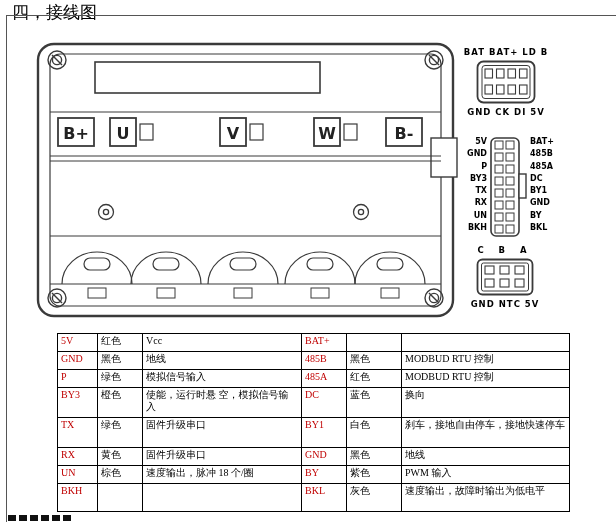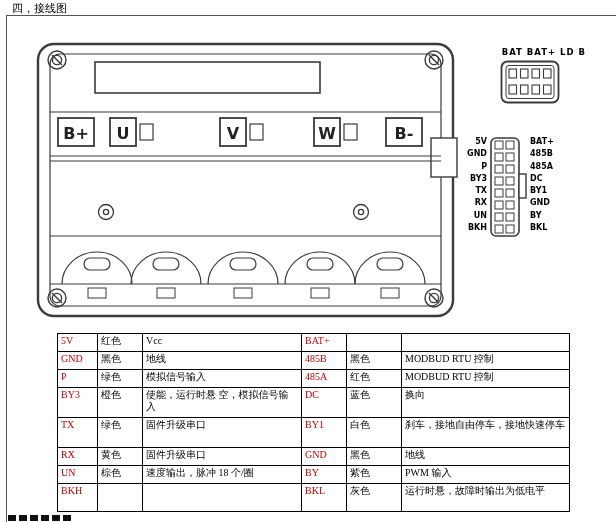--- a/index.html
+++ b/index.html
@@ -1,27 +1,27 @@
 <!DOCTYPE html>
 <html><head>
 <meta charset="utf-8">
 <style>
   html,body{margin:0;padding:0;background:#fff;}
   .page{
     position:relative;width:616px;height:522px;background:#fff;overflow:hidden;
     font-family:"Liberation Serif","DejaVu Serif",serif;color:#000;
   }
-  .section-title{position:absolute;left:12px;top:1px;font-size:11px;white-space:nowrap;}
+  .section-title{position:absolute;left:12px;top:1px;font-size:17px;white-space:nowrap;}
   .top-rule{position:absolute;left:6px;top:15px;width:610px;border-top:1px solid #555;}
   .left-rule{position:absolute;left:6px;top:15px;height:507px;border-left:1px solid #555;}
 
   .controller{position:absolute;left:30px;top:36px;}
 
   .conn{position:absolute;text-align:center;}
-  .conn-power{left:474px;top:46px;width:112px;text-align:right;}
+  .conn-power{left:450px;top:46px;width:112px;}
   .conn-hall{left:452px;top:244px;width:106px;}
   .conn-label{
     font-family:"DejaVu Sans","Liberation Sans",sans-serif;font-weight:bold;
     font-size:8.5px;line-height:12px;white-space:nowrap;letter-spacing:1px;
   }
   .conn-hall .conn-top-label{letter-spacing:6px;}
   .conn svg{display:block;margin:2px auto;}
 
   .conn-signal{position:absolute;left:457px;top:136px;display:flex;align-items:flex-start;}
   .pin-col{display:flex;flex-direction:column;}
@@ -153,20 +153,21 @@
           <rect x="20.5" y="9" width="7.5" height="9"></rect>
           <rect x="32" y="9" width="7.5" height="9"></rect>
           <rect x="43.5" y="9" width="7.5" height="9"></rect>
           <rect x="9" y="25" width="7.5" height="9"></rect>
           <rect x="20.5" y="25" width="7.5" height="9"></rect>
           <rect x="32" y="25" width="7.5" height="9"></rect>
           <rect x="43.5" y="25" width="7.5" height="9"></rect>
         </g>
       </g>
     </svg>
+    <div class="conn-label conn-bottom-label">GND CK DI 5V</div>
   </div>
 
   <div class="conn-signal">
     <div class="pin-col pin-col-left">
       <div class="pin">5V</div>
       <div class="pin">GND</div>
       <div class="pin">P</div>
       <div class="pin">BY3</div>
       <div class="pin">TX</div>
       <div class="pin">RX</div>
@@ -204,20 +205,38 @@
       <div class="pin">485B</div>
       <div class="pin">485A</div>
       <div class="pin">DC</div>
       <div class="pin">BY1</div>
       <div class="pin">GND</div>
       <div class="pin">BY</div>
       <div class="pin">BKL</div>
     </div>
   </div>
 
+  <div class="conn conn-hall">
+    <div class="conn-label conn-top-label">C B A</div>
+    <svg width="58" height="38" viewBox="0 0 58 38">
+      <g fill="none" stroke="#3a3a3a">
+        <rect x="1.5" y="1.5" width="55" height="35" rx="5" stroke-width="1.8"></rect>
+        <rect x="5.5" y="5" width="47" height="28" rx="2" stroke-width="1"></rect>
+        <g stroke-width="1.1">
+          <rect x="9" y="8" width="9" height="8"></rect>
+          <rect x="24" y="8" width="9" height="8"></rect>
+          <rect x="39" y="8" width="9" height="8"></rect>
+          <rect x="9" y="21" width="9" height="8"></rect>
+          <rect x="24" y="21" width="9" height="8"></rect>
+          <rect x="39" y="21" width="9" height="8"></rect>
+        </g>
+      </g>
+    </svg>
+    <div class="conn-label conn-bottom-label">GND NTC 5V</div>
+  </div>
 
   <table class="pin-table">
     <colgroup>
       <col style="width:40px">
         <col style="width:45px">
         <col style="width:159px">
       <col style="width:45px">
         <col style="width:55px">
         <col style="width:168px">
     </colgroup>
@@ -277,20 +296,20 @@
         <td class="sig">BY</td>
         <td>紫色</td>
         <td>PWM 输入</td>
       </tr>
       <tr class="r28">
         <td class="sig">BKH</td>
         <td></td>
         <td></td>
         <td class="sig">BKL</td>
         <td>灰色</td>
-        <td>运行时悬，故障时输出为低电平</td>
+        <td>速度输出，故障时输出为低电平</td>
       </tr>
     </tbody>
   </table>
 
   <div class="clipped-fragment"></div>
 
 </div>
 
 </body></html>

